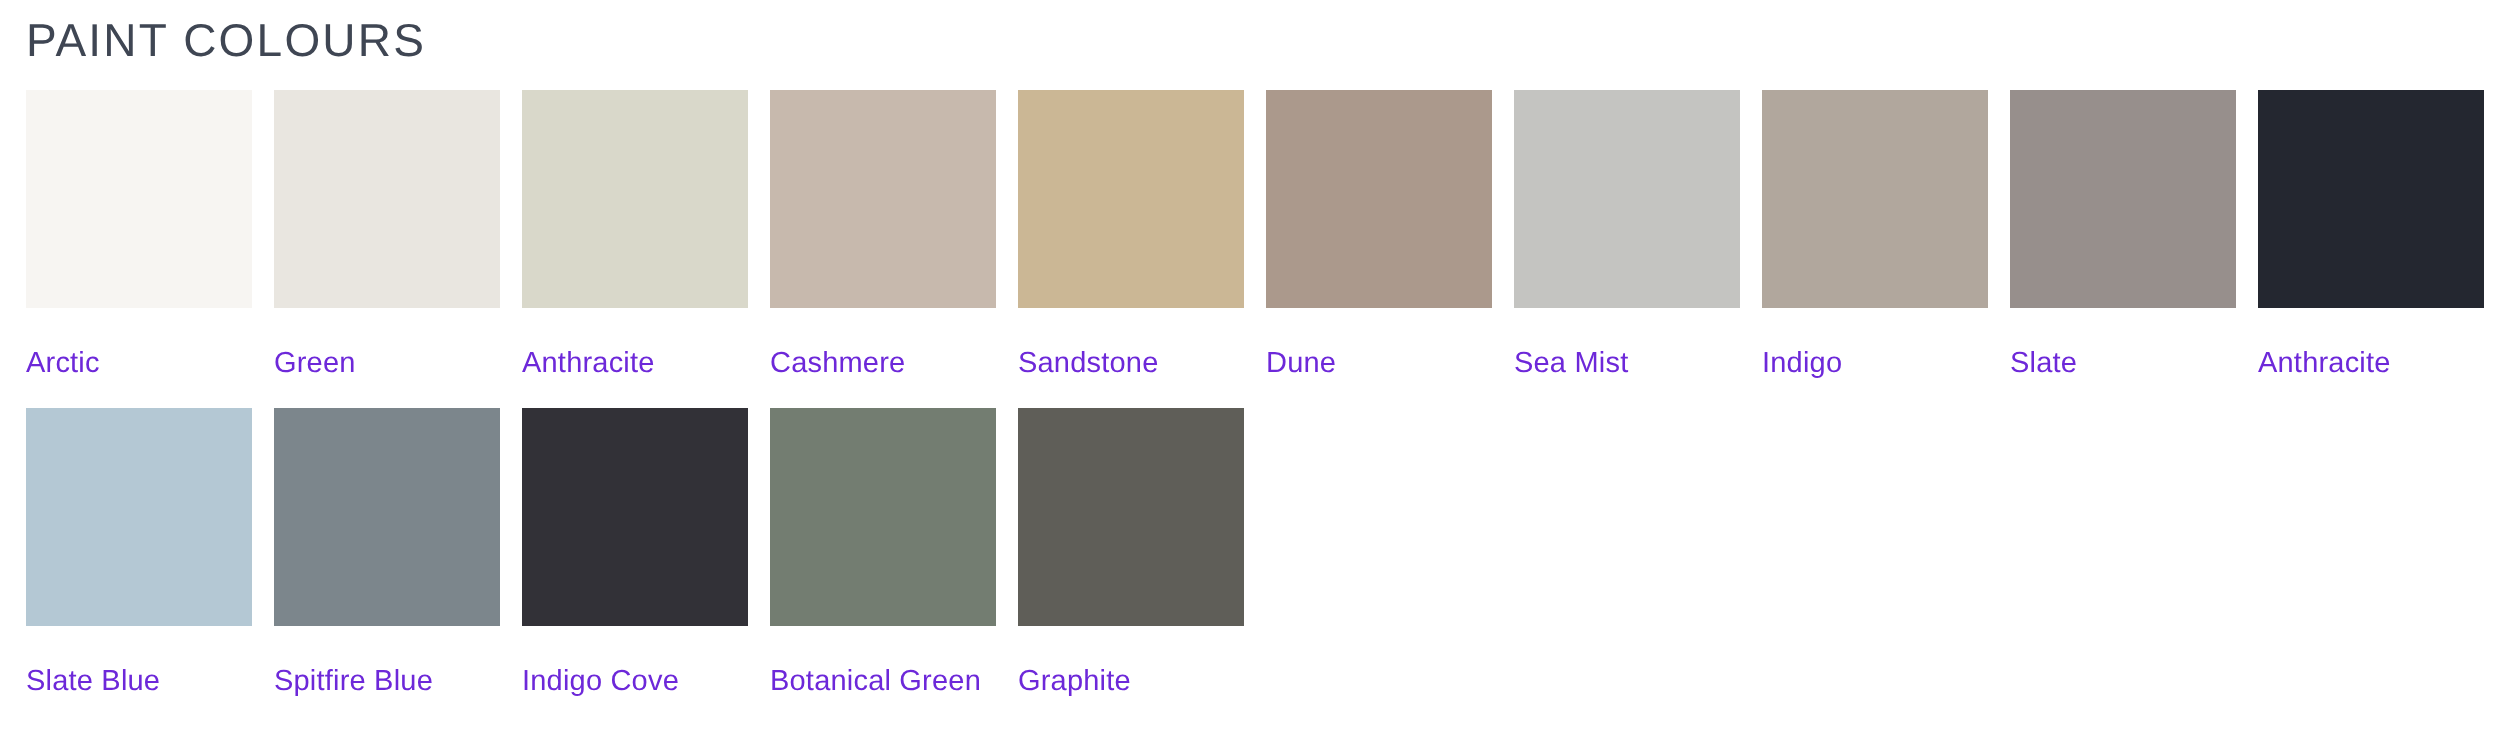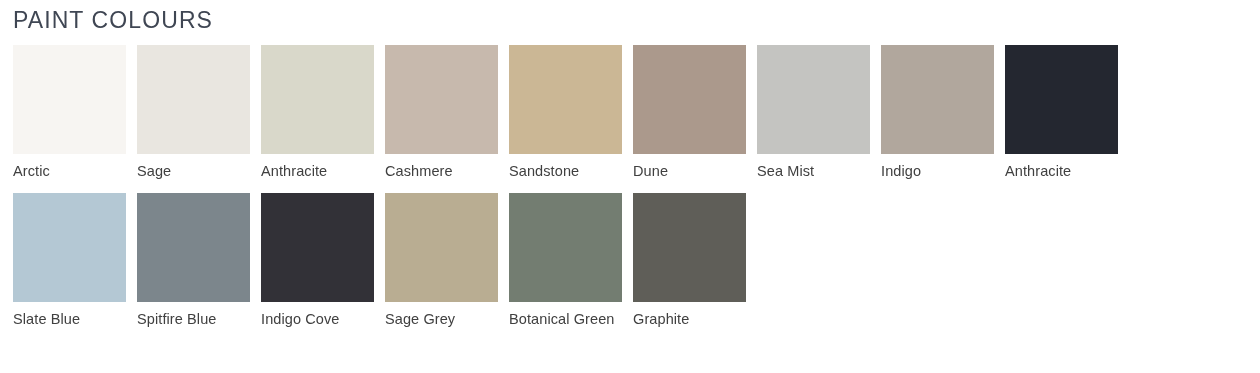--- a/index.html
+++ b/index.html
@@ -51,22 +51,22 @@
   }
   .swatch-chip {
     width: 113px;
     height: 109px;
     display: block;
   }
   .swatch-label {
     display: block;
     font-size: 14.5px;
     line-height: 25px;
-    color: #404040;
-    margin-top: 5px;
+    color: #6d28d9;
+    margin-top: 16px;
     letter-spacing: 0.1px;
     word-break: normal;
   }
 </style>
 </head>
 <body style="background-color: rgb(255, 255, 255); color: rgb(61, 68, 80);">
 
 <div class="page">
 
   <h1 class="page-title">PAINT COLOURS</h1>
@@ -75,21 +75,21 @@
 
     <div class="swatch-row">
 
       <div class="swatch-cell">
         <span class="swatch-chip" style="background-color: rgb(247, 245, 242);"></span>
         <span class="swatch-label">Arctic</span>
       </div>
 
       <div class="swatch-cell">
         <span class="swatch-chip" style="background-color: rgb(233, 230, 224);"></span>
-        <span class="swatch-label">Sage</span>
+        <span class="swatch-label">Green</span>
       </div>
 
       <div class="swatch-cell">
         <span class="swatch-chip" style="background-color: rgb(217, 216, 202);"></span>
         <span class="swatch-label">Anthracite</span>
       </div>
 
       <div class="swatch-cell">
         <span class="swatch-chip" style="background-color: rgb(199, 185, 173);"></span>
         <span class="swatch-label">Cashmere</span>
@@ -108,20 +108,24 @@
       <div class="swatch-cell">
         <span class="swatch-chip" style="background-color: rgb(196, 196, 193);"></span>
         <span class="swatch-label">Sea Mist</span>
       </div>
 
       <div class="swatch-cell">
         <span class="swatch-chip" style="background-color: rgb(177, 167, 157);"></span>
         <span class="swatch-label">Indigo</span>
       </div>
 
+      <div class="swatch-cell">
+        <span class="swatch-chip" style="background-color: rgb(151, 143, 140);"></span>
+        <span class="swatch-label">Slate</span>
+      </div>
 
       <div class="swatch-cell">
         <span class="swatch-chip" style="background-color: rgb(36, 39, 48);"></span>
         <span class="swatch-label">Anthracite</span>
       </div>
 
     </div>
 
     <div class="swatch-row">
 
@@ -133,24 +137,20 @@
       <div class="swatch-cell">
         <span class="swatch-chip" style="background-color: rgb(124, 134, 140);"></span>
         <span class="swatch-label">Spitfire Blue</span>
       </div>
 
       <div class="swatch-cell">
         <span class="swatch-chip" style="background-color: rgb(50, 49, 55);"></span>
         <span class="swatch-label">Indigo Cove</span>
       </div>
 
-      <div class="swatch-cell">
-        <span class="swatch-chip" style="background-color: rgb(185, 173, 146);"></span>
-        <span class="swatch-label">Sage Grey</span>
-      </div>
 
       <div class="swatch-cell">
         <span class="swatch-chip" style="background-color: rgb(115, 125, 113);"></span>
         <span class="swatch-label">Botanical Green</span>
       </div>
 
       <div class="swatch-cell">
         <span class="swatch-chip" style="background-color: rgb(95, 94, 88);"></span>
         <span class="swatch-label">Graphite</span>
       </div>

